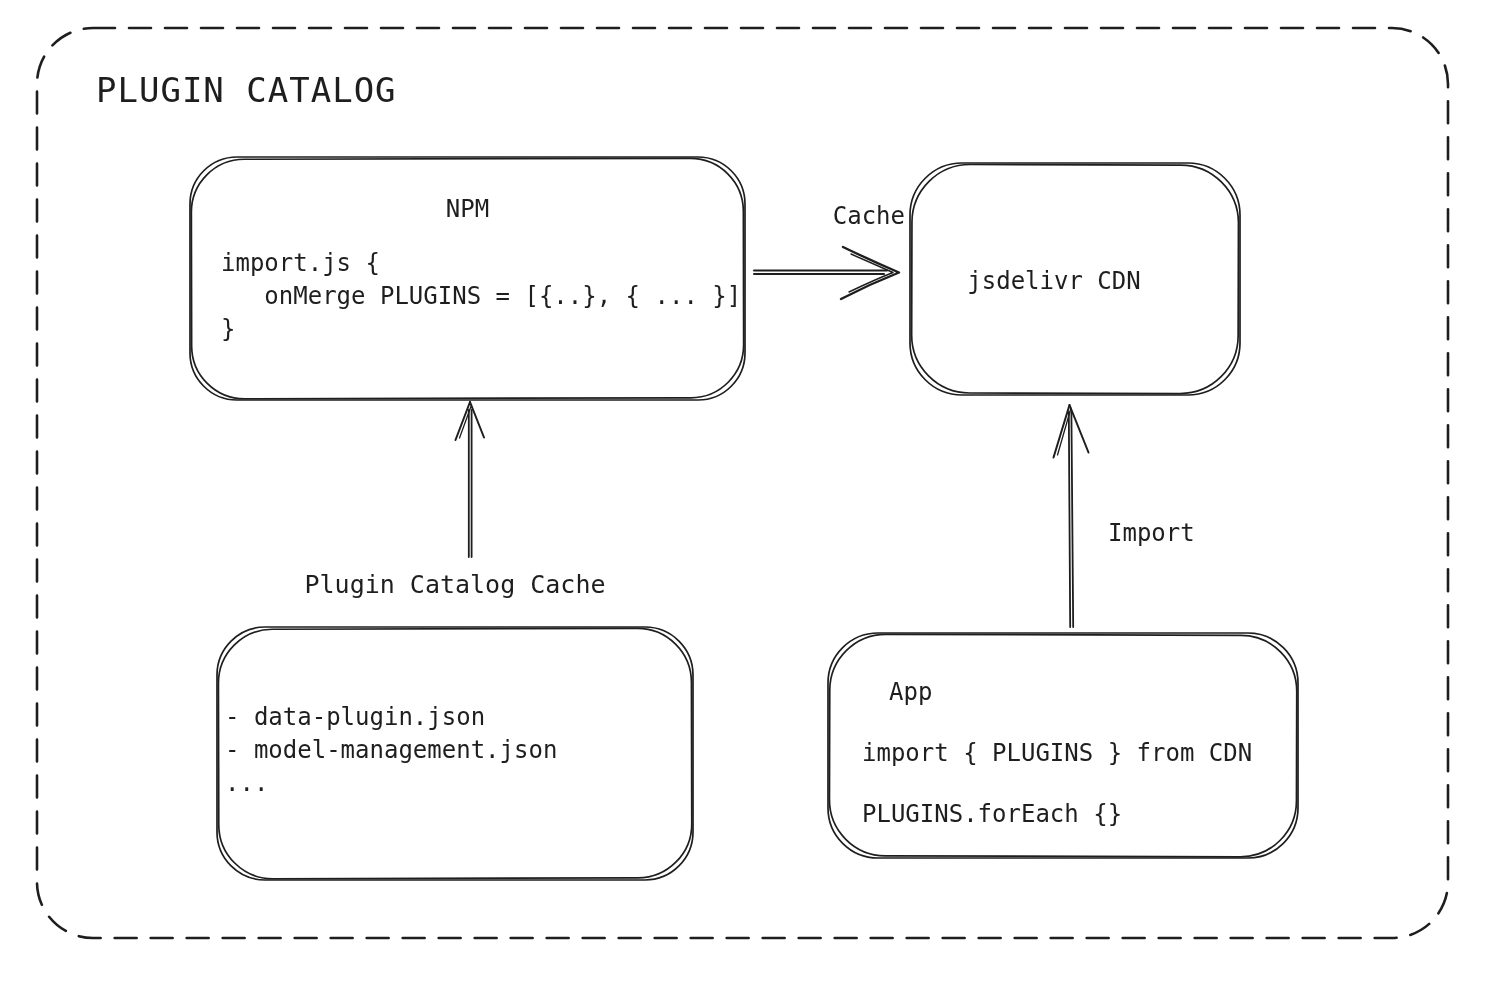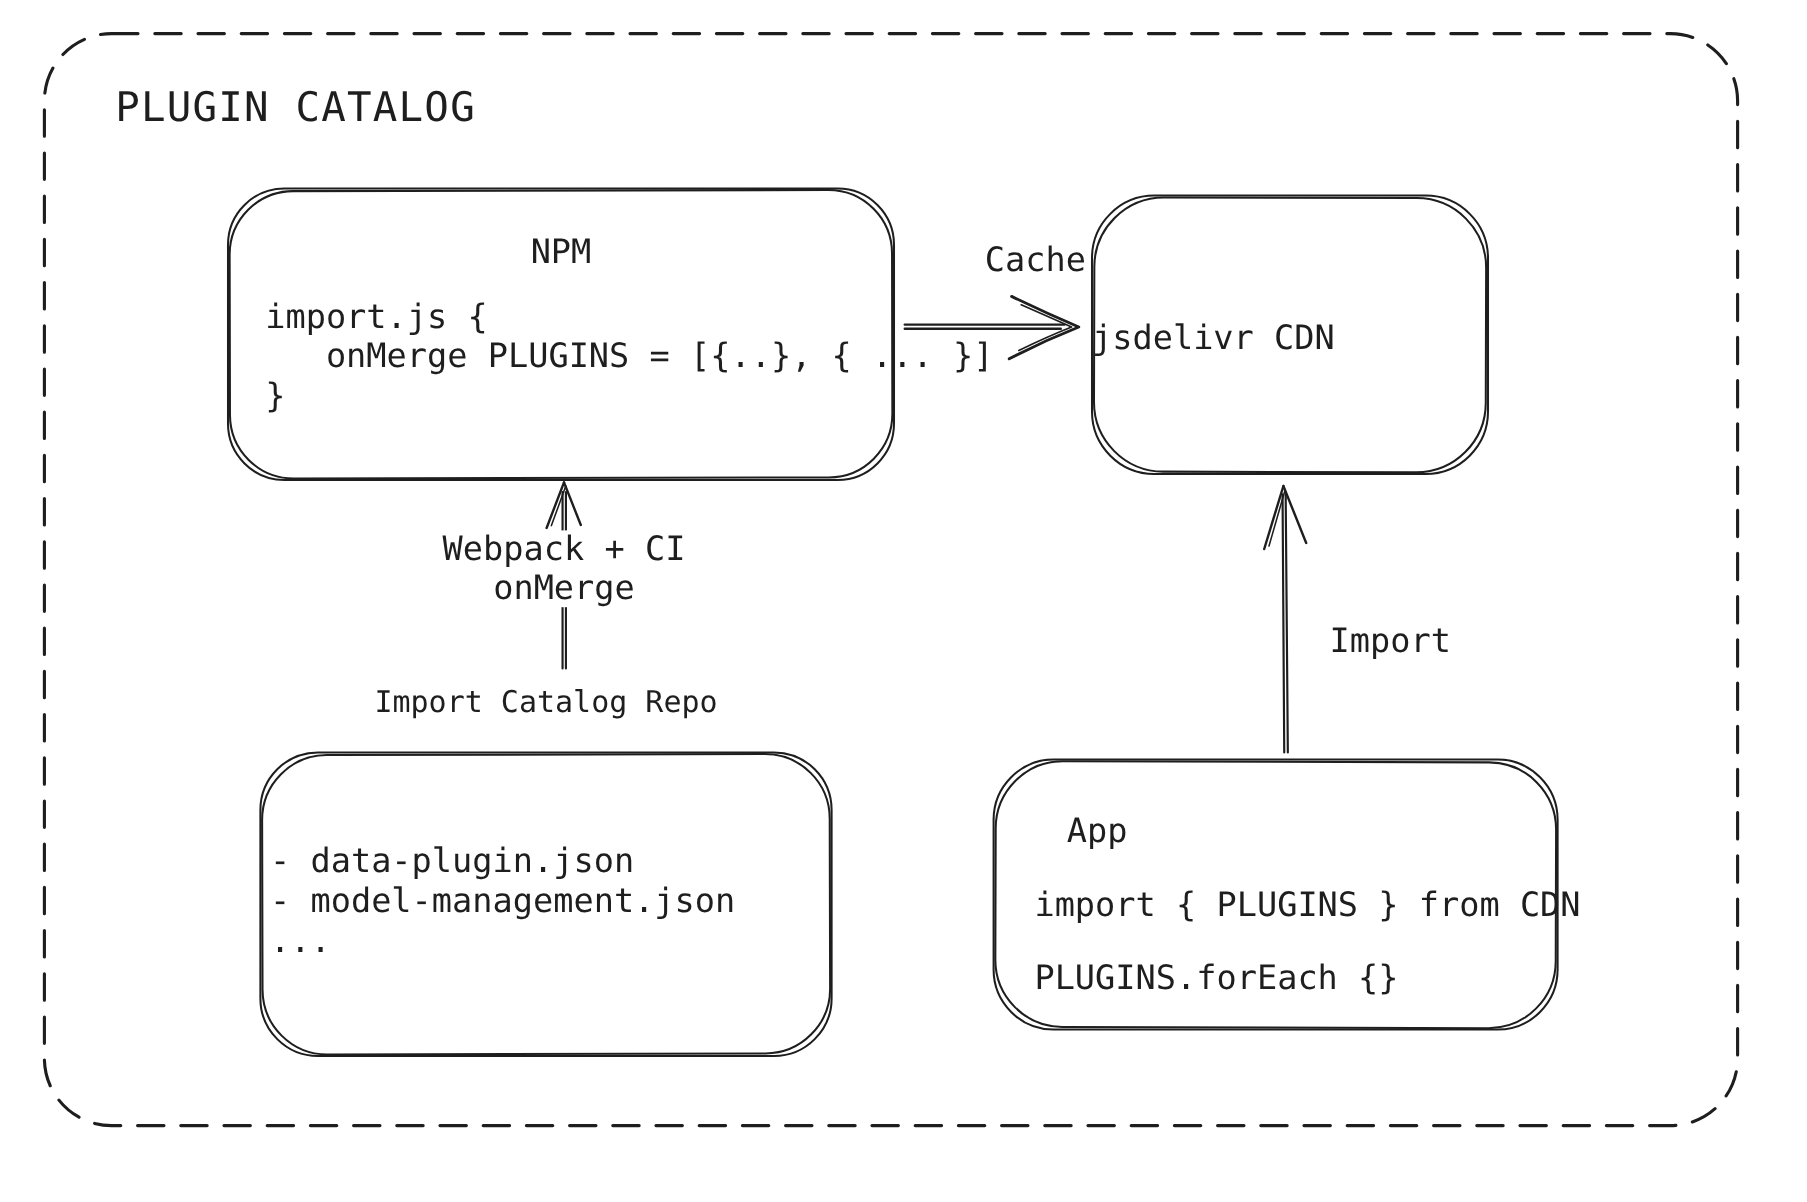--- a/index.html
+++ b/index.html
@@ -16,29 +16,29 @@
   }
   svg.wires {
     position: absolute;
     left: 0; top: 0;
     width: 1506px; height: 1002px;
     color: var(--stroke);
   }
   .txt {
     position: absolute;
     white-space: pre;
-    font-size: 28px;
+    font-size: 24px;
     line-height: 33px;
     color: var(--stroke);
     font-weight: 500;
   }
   .page-title { left: 96px; top: 74px; font-size: 34px; letter-spacing: 1px; }
   .npm-title  { left: 190px; top: 193px; width: 555px; text-align: center; }
   .npm-code   { left: 221px; top: 247px; }
-  .cdn-label  { left: 910px; top: 265px; width: 288px; text-align: left; }
+  .cdn-label  { left: 910px; top: 265px; width: 288px; text-align: center; }
   .cache-label  { left: 750px; top: 200px; width: 155px; text-align: right; }
   .import-label { left: 1108px; top: 517px; }
   .build-label {
     left: 352px; top: 442px; width: 236px;
     text-align: center; line-height: 32px;
     background: var(--bg);
   }
   .repo-title { left: 217px; top: 568px; width: 476px; text-align: center; font-size: 25px; }
   .repo-list  { left: 225px; top: 701px; }
   .app-title  { left: 862px; top: 676px; margin-left: 27px; }
@@ -104,26 +104,24 @@
 
   <div class="txt npm-title">NPM</div>
   <div class="txt npm-code"><span>import.js {</span>
 <span>   onMerge PLUGINS = [{..}, { ... }]</span>
 <span>}</span></div>
 
   <div class="txt cdn-label">jsdelivr CDN</div>
 
   <div class="txt cache-label">Cache</div>
 
-  <div class="txt build-label"><span>Webpack + CI</span>
-<span>onMerge</span></div>
 
   <div class="txt import-label">Import</div>
 
-  <div class="txt repo-title">Import Catalog Repo</div>
+  <div class="txt repo-title">Plugin Catalog Cache</div>
   <div class="txt repo-list"><span>- data-plugin.json</span>
 <span>- model-management.json</span>
 <span>...</span></div>
 
   <div class="txt app-title">App</div>
   <div class="txt app-line1">import { PLUGINS } from CDN</div>
   <div class="txt app-line2">PLUGINS.forEach {}</div>
 
 </div>
 

